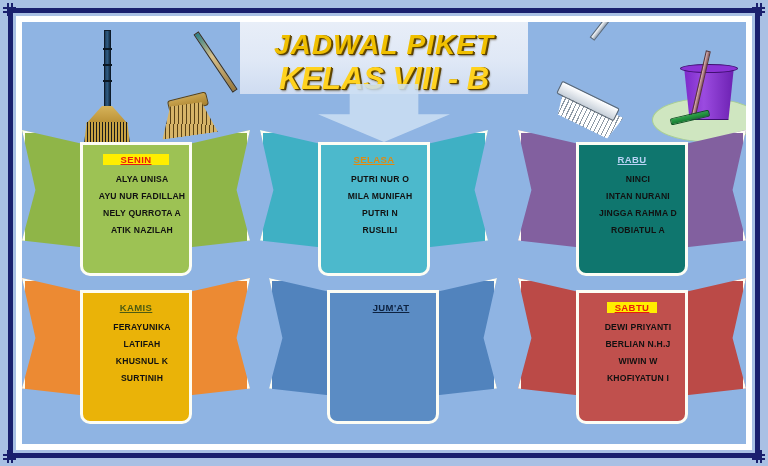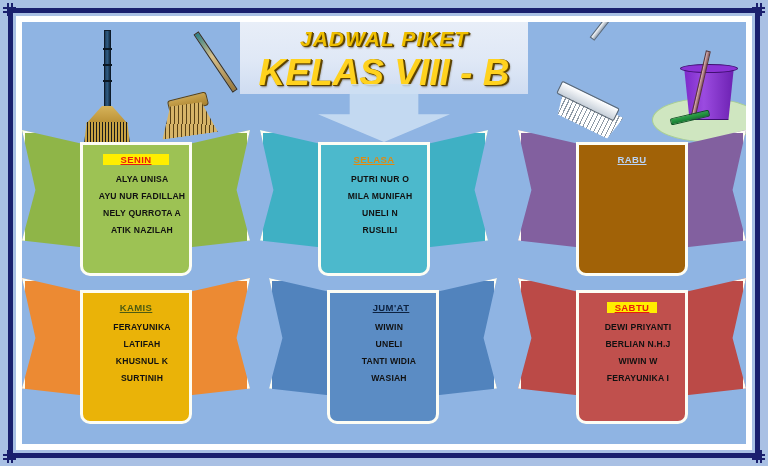--- a/index.html
+++ b/index.html
@@ -49,23 +49,23 @@
   }
   .title-line1,.title-line2{
     font-weight:bold;font-style:italic;
     letter-spacing:1px;
     color:#f0c000;
     -webkit-text-stroke:0px;
     text-shadow:
        1px 0 0 #6b4e00, 2px 1px 0 #5a4100,
        1px 1px 0 #7a5a00, 2px 2px 2px rgba(60,40,0,.55);
   }
-  .title-line1{font-size:21px;line-height:34px;}
+  .title-line1{font-size:28px;line-height:34px;padding-top:6px;}
   .title-line2{
-    font-size:37px;line-height:34px;
+    font-size:31px;line-height:34px;
     color:#ffd21e;
     letter-spacing:0px;
   }
   .arrow-down{
     position:absolute;left:296px;top:62px;width:132px;height:58px;
     background:#cddff3;
     clip-path:polygon(24% 0%,76% 0%,76% 52%,100% 52%,50% 100%,0% 52%,24% 52%);
     opacity:.85;
   }
 
@@ -223,63 +223,63 @@
             </div></div>
         </div>
         <div class="ribbon" style="left: 238px; top: 104px;">
           <div class="wing left" style="background: rgb(63, 176, 196);"></div>
           <div class="wing right" style="background: rgb(63, 176, 196);"></div>
           <div class="fold left" style="background: rgb(45, 147, 166);"></div>
           <div class="fold right" style="background: rgb(45, 147, 166);"></div>
           <div class="panel" style="background: rgb(76, 185, 204);"><div class="day-head" style="color: rgb(224, 138, 16);">SELASA</div><div class="names">
               <div class="name">PUTRI NUR O</div>
               <div class="name">MILA MUNIFAH</div>
-              <div class="name">UNELI N</div>
+              <div class="name">PUTRI N</div>
               <div class="name">RUSLILI</div>
             </div></div>
         </div>
         <div class="ribbon" style="left: 496px; top: 104px;">
           <div class="wing left" style="background: rgb(130, 96, 159);"></div>
           <div class="wing right" style="background: rgb(130, 96, 159);"></div>
           <div class="fold left" style="background: rgb(106, 75, 134);"></div>
           <div class="fold right" style="background: rgb(106, 75, 134);"></div>
-          <div class="panel" style="background: #a16207;"><div class="day-head" style="color: rgb(185, 211, 245);">RABU</div></div>
+          <div class="panel" style="background: #0f766e;"><div class="day-head" style="color: rgb(185, 211, 245);">RABU</div><div class="names">
+              <div class="name">NINCI</div>
+              <div class="name">INTAN NURANI</div>
+              <div class="name">JINGGA RAHMA D</div>
+              <div class="name">ROBIATUL A</div>
+            </div></div>
         </div>
         <div class="ribbon" style="left: 0px; top: 252px;">
           <div class="wing left" style="background: rgb(236, 138, 51);"></div>
           <div class="wing right" style="background: rgb(236, 138, 51);"></div>
           <div class="fold left" style="background: rgb(201, 111, 34);"></div>
           <div class="fold right" style="background: rgb(201, 111, 34);"></div>
           <div class="panel" style="background: #eab308;"><div class="day-head" style="color: rgb(77, 92, 18);">KAMIS</div><div class="names">
               <div class="name">FERAYUNIKA</div>
               <div class="name">LATIFAH</div>
               <div class="name">KHUSNUL K</div>
               <div class="name">SURTINIH</div>
             </div></div>
         </div>
         <div class="ribbon" style="left: 247px; top: 252px;">
           <div class="wing left" style="background: rgb(81, 131, 189);"></div>
           <div class="wing right" style="background: rgb(81, 131, 189);"></div>
           <div class="fold left" style="background: rgb(61, 108, 159);"></div>
           <div class="fold right" style="background: rgb(61, 108, 159);"></div>
-          <div class="panel" style="background: rgb(91, 140, 196);"><div class="day-head" style="color: rgb(13, 34, 64); margin-left: 16px;">JUM'AT</div><div class="names">
-              <div class="name">WIWIN</div>
-              <div class="name">UNELI</div>
-              <div class="name">TANTI WIDIA</div>
-              <div class="name">WASIAH</div>
-            </div></div>
+          <div class="panel" style="background: rgb(91, 140, 196);"><div class="day-head" style="color: rgb(13, 34, 64); margin-left: 16px;">JUM'AT</div></div>
         </div>
         <div class="ribbon" style="left: 496px; top: 252px;">
           <div class="wing left" style="background: rgb(187, 74, 71);"></div>
           <div class="wing right" style="background: rgb(187, 74, 71);"></div>
           <div class="fold left" style="background: rgb(156, 58, 56);"></div>
           <div class="fold right" style="background: rgb(156, 58, 56);"></div>
           <div class="panel" style="background: rgb(192, 80, 77);"><div class="day-head" style="color: rgb(232, 28, 13); background: rgb(255, 238, 0); padding: 0px 8px;">SABTU</div><div class="names">
               <div class="name">DEWI PRIYANTI</div>
               <div class="name">BERLIAN N.H.J</div>
               <div class="name">WIWIN W</div>
-              <div class="name">FERAYUNIKA I</div>
+              <div class="name">KHOFIYATUN I</div>
             </div></div>
         </div>
       </div>
 
   </div>
 </div>
 
 </body></html>

